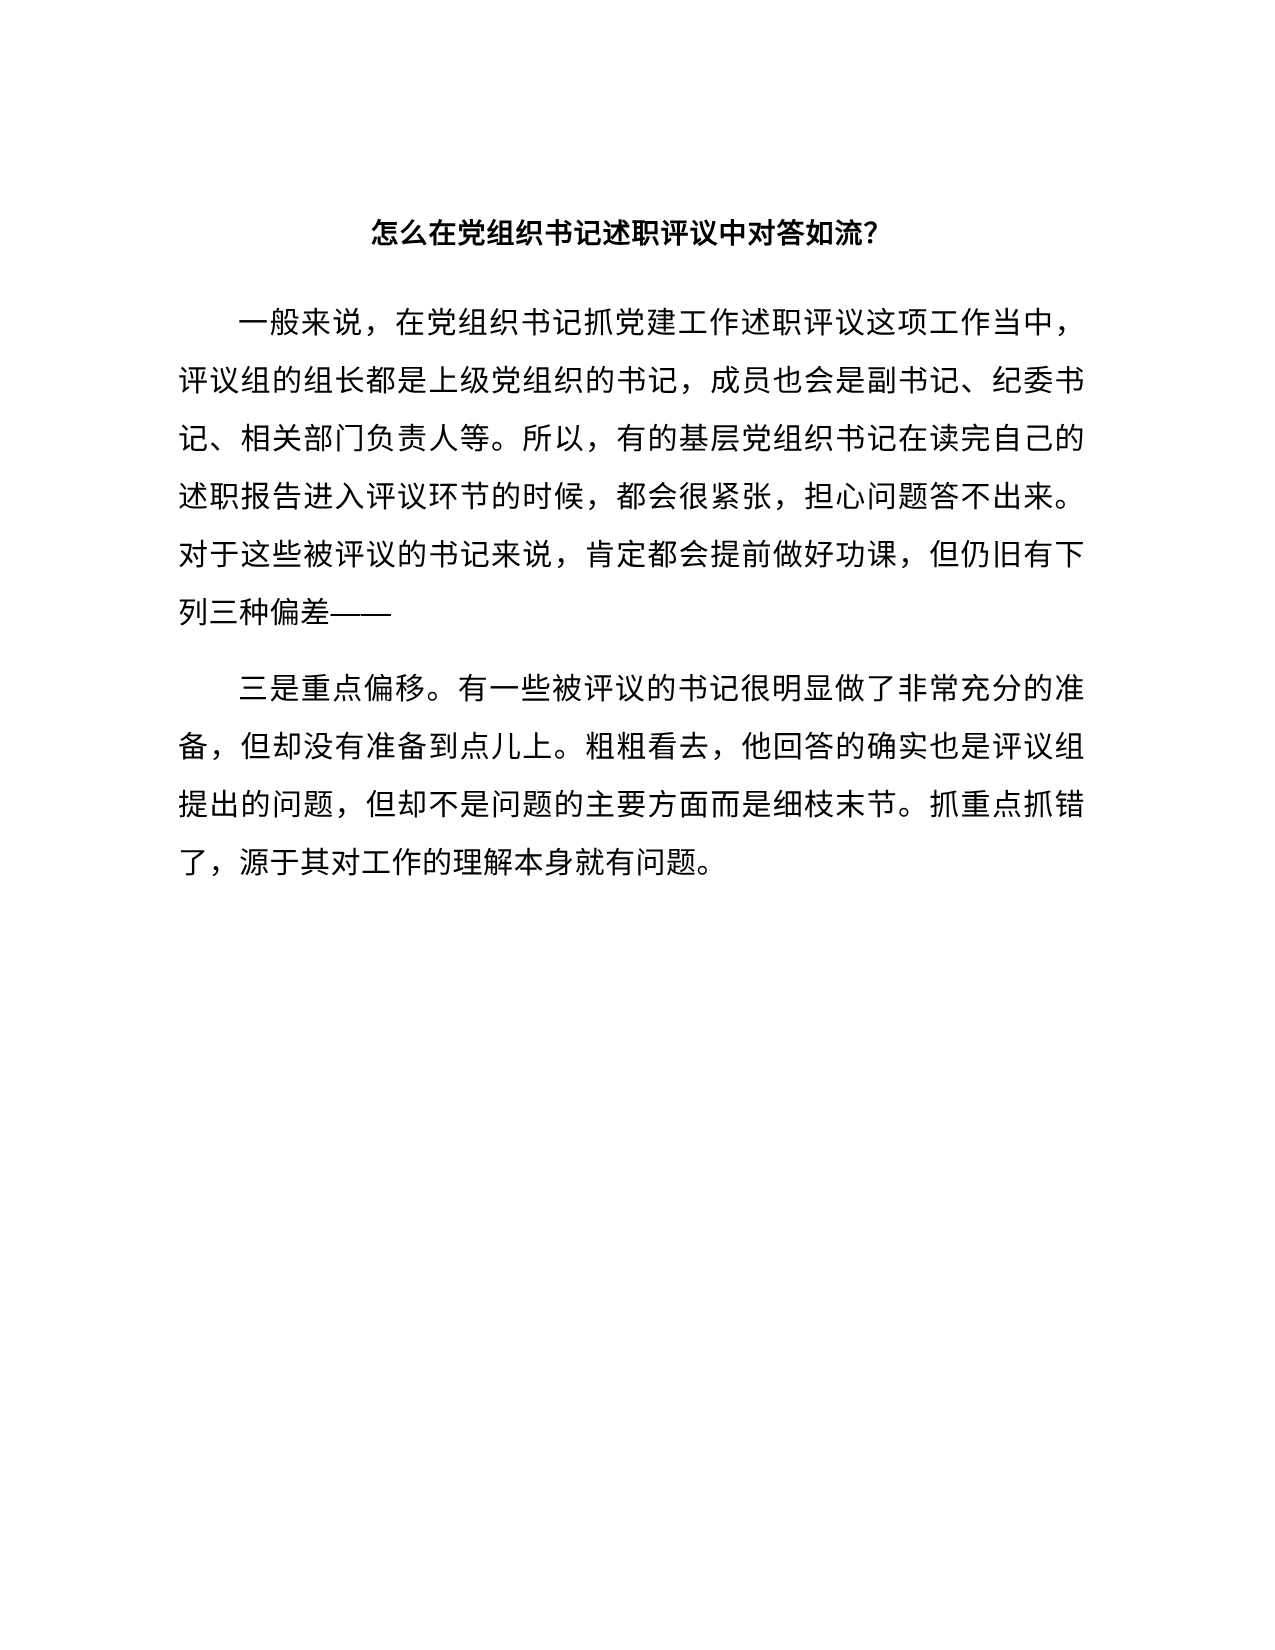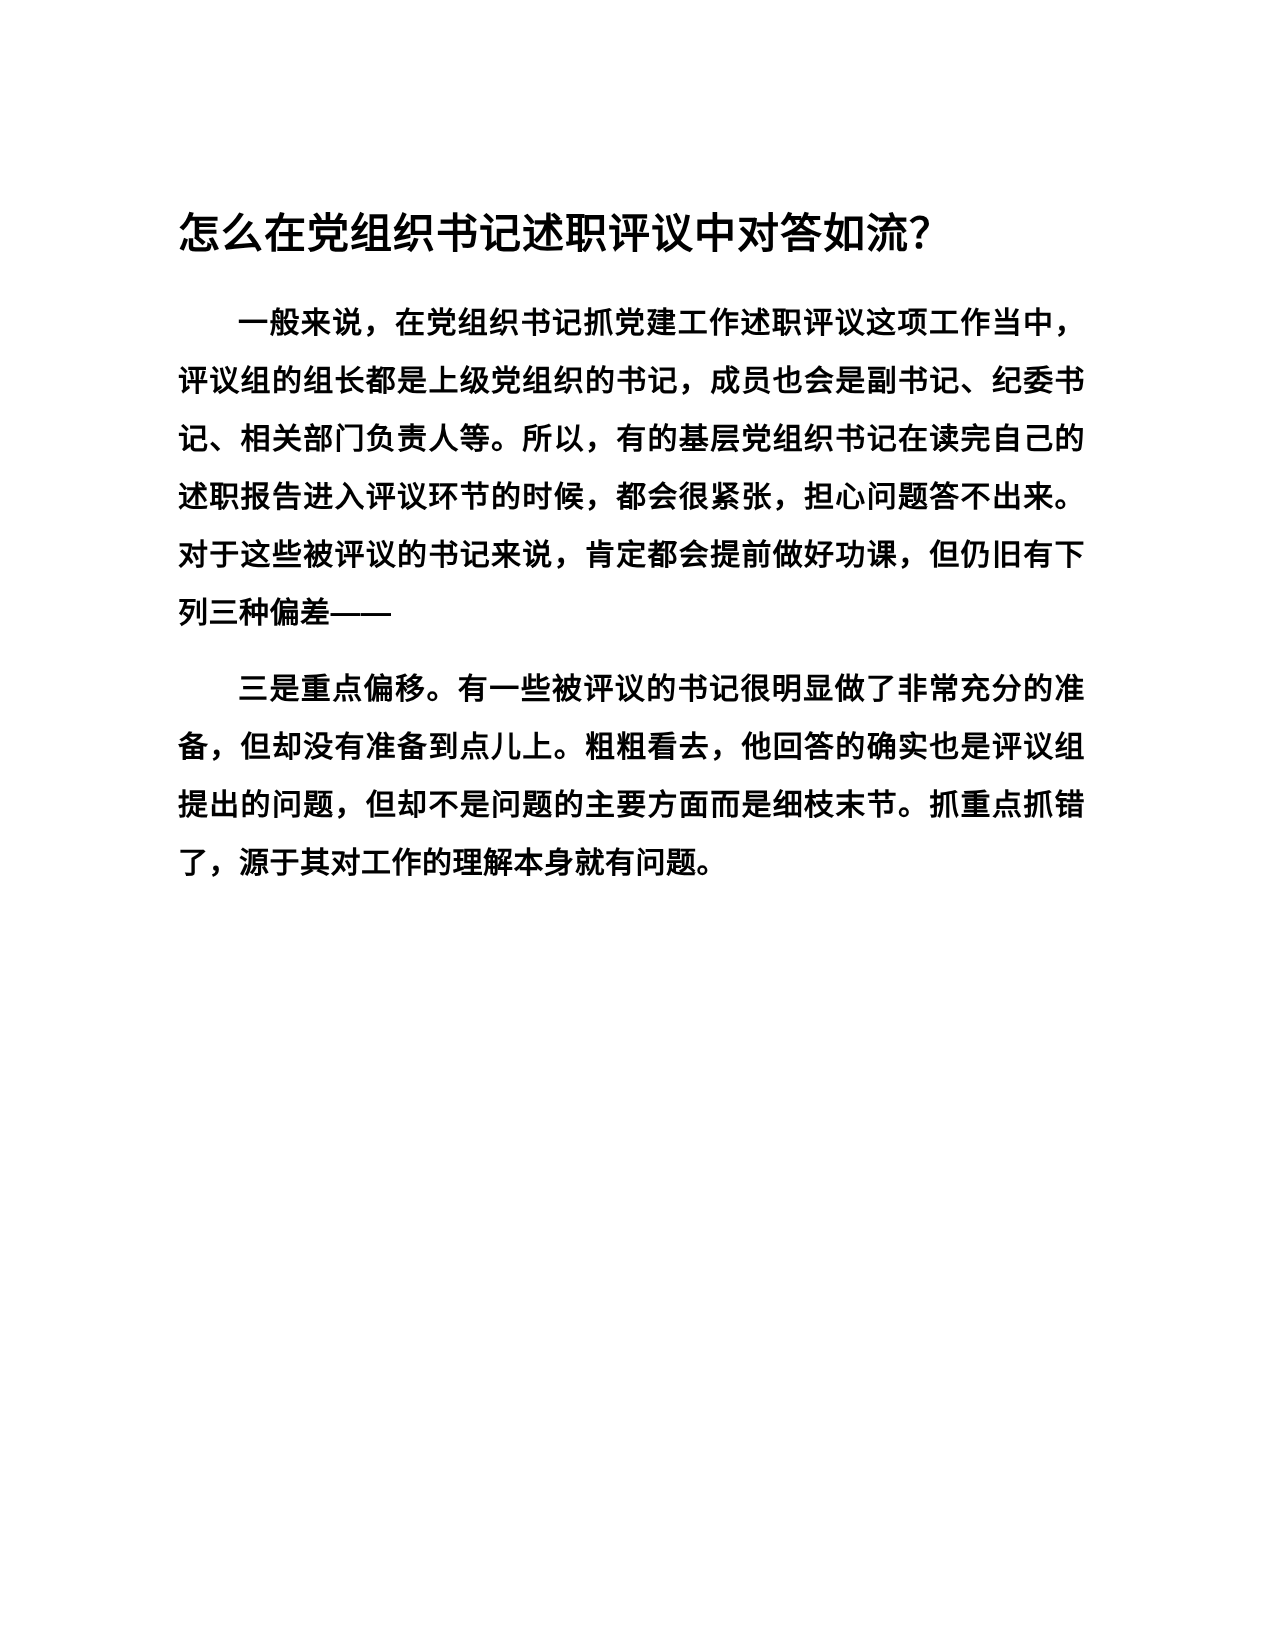--- a/index.html
+++ b/index.html
@@ -16,35 +16,35 @@
     font-family: "Liberation Sans", "DejaVu Sans", sans-serif;
     color: #000000;
   }
   .doc {
     position: absolute;
     left: 178px;
     top: 210px;
     width: 907px;
   }
   .doc-title {
-    font-size: 42px;
+    font-size: 28px;
     font-weight: 700;
     line-height: 48px;
+    text-align: center;
     letter-spacing: 1px;
     margin: 0 0 36px 0;
   }
   .doc-para {
     font-size: 30px;
     line-height: 58px;
     text-align: justify;
     text-justify: inter-character;
     text-indent: 2em;
     letter-spacing: 0.5px;
     margin: 0 0 18px 0;
-    font-weight: bold;
   }
   .doc-para:last-child {
     margin-bottom: 0;
   }
 </style>
 </head>
 <body>
 
 <div class="page">
   <div class="doc">

